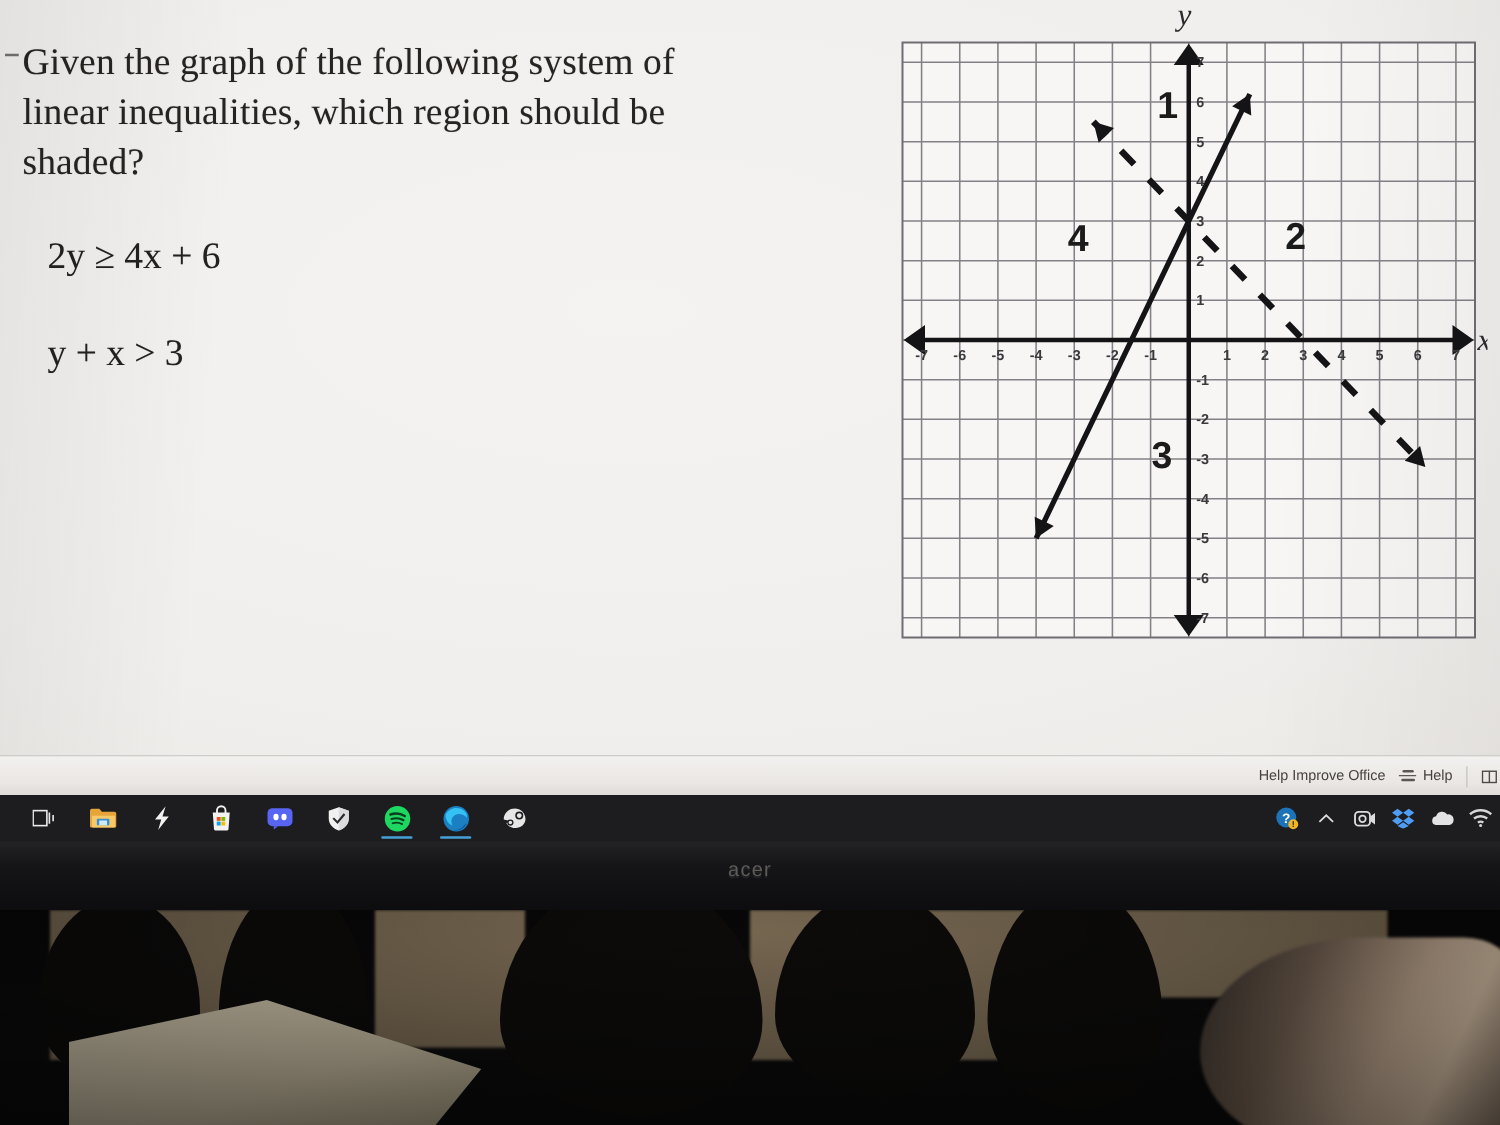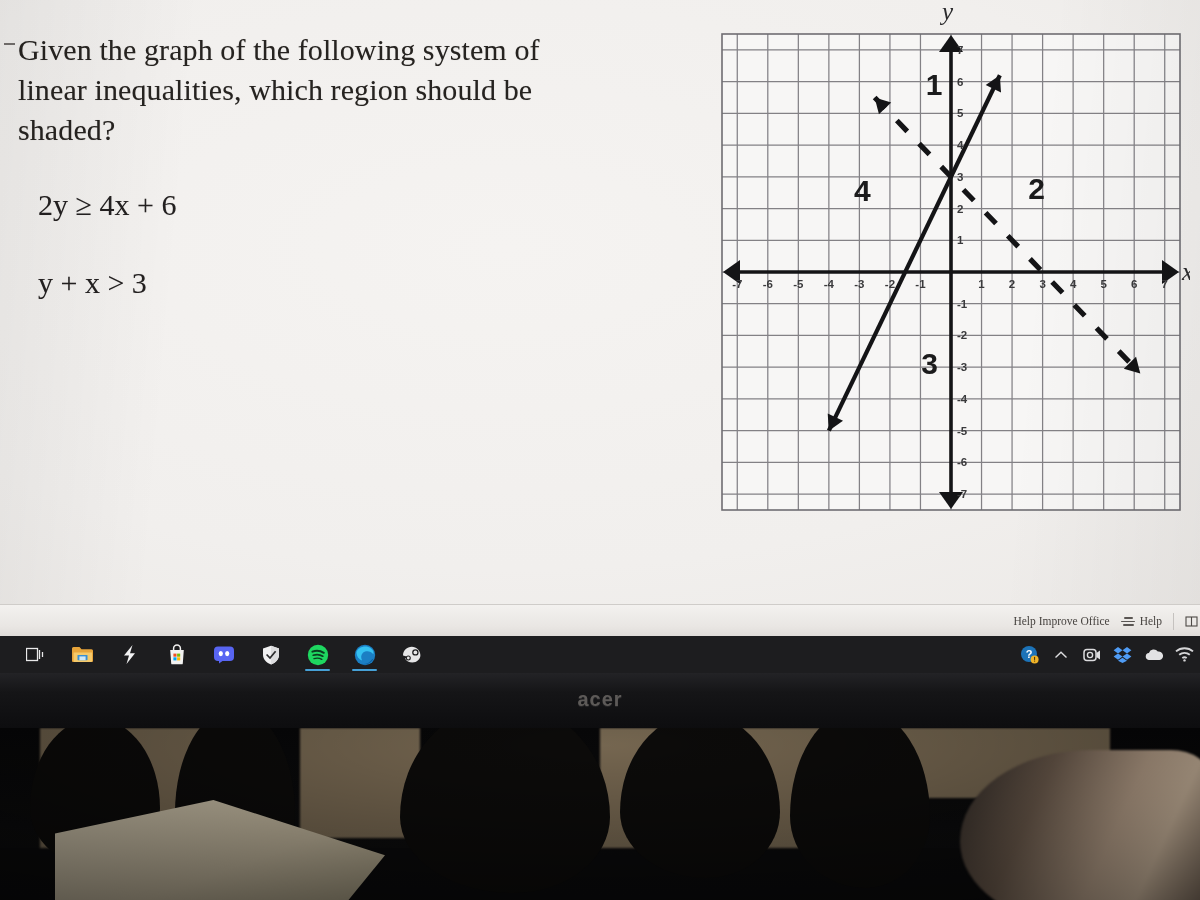--- a/index.html
+++ b/index.html
@@ -53,21 +53,21 @@
     position:absolute; left:0; top:604px; width:1200px; height:32px;
     background:linear-gradient(#f3f1ef,#e9e6e3 70%,#dfdcd9);
     border-top:1px solid #cfccc9;
   }
   #statusbar .sb-right{
     position:absolute; right:0; top:0; height:32px;
     display:flex; align-items:center; gap:11px; padding-right:2px;
     font-family:"Liberation Sans", sans-serif;
     font-size:11.5px; color:#46423f;
   }
-  #statusbar .sb-item{ display:flex; align-items:flex-end; gap:5px; white-space:nowrap;font-family:Liberation Serif, serif; }
+  #statusbar .sb-item{ display:flex; align-items:flex-start; gap:5px; white-space:nowrap; }
   #statusbar .sb-sep{
     width:1px; height:17px; background:#c5c2bf;
   }
   .notes-glyph{ display:inline-block; width:14px; height:11px; position:relative; }
   .notes-glyph i{ position:absolute; left:0; height:1.6px; background:#5a5653; border-radius:1px; }
   .notes-glyph i:nth-child(1){ top:1px; width:9px; left:3px;}
   .notes-glyph i:nth-child(2){ top:4.5px; width:14px;}
   .notes-glyph i:nth-child(3){ top:8px; width:11px; left:2px;}
 
   
@@ -90,21 +90,21 @@
   .tray-icon{ width:19px; height:19px; display:flex; align-items:center; justify-content:center; }
 
   
   #bezel{
     position:absolute; left:0; top:673px; width:1200px; height:55px;
     background:linear-gradient(#232326 0%, #151517 35%, #0d0d0f 100%);
   }
   #bezel-logo{
     position:absolute; left:0; top:688px; width:1200px; text-align:center;
     font-family:"Liberation Sans", sans-serif;
-    font-size:20px; letter-spacing:1px; color:#5d5a58; font-weight:700;
+    font-size:16px; letter-spacing:1px; color:#5d5a58; font-weight:400;
     text-shadow:0 1px 1px rgba(255,255,255,.09);
   }
   #desk{
     position:absolute; left:0; top:728px; width:1200px; height:172px;
     background:#0a0a0b; overflow:hidden;
   }
   
   #desk .wall{
     position:absolute; left:0; top:0; width:1200px; height:120px;
     background:linear-gradient(180deg,#070708 0%, #0c0c0d 100%);

